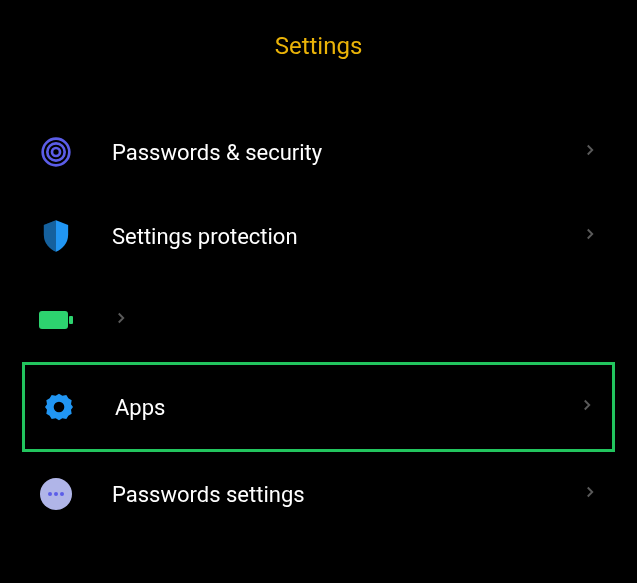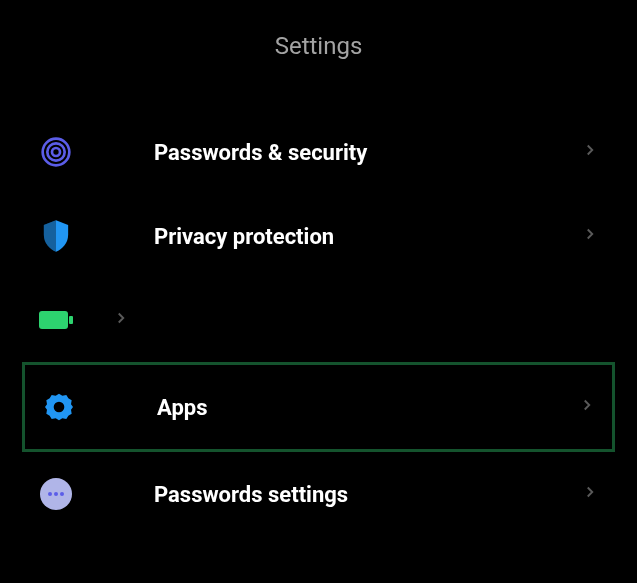--- a/index.html
+++ b/index.html
@@ -15,54 +15,53 @@
       color: #ffffff;
       overflow: hidden;
     }
     .header {
       text-align: center;
       padding: 32px 0 50px 0;
     }
     .header-title {
       font-size: 24px;
       font-weight: 400;
-      color: #a3a3a3;
+      color: #eab308;
     }
     .settings-list {
       padding: 0 30px;
     }
     .settings-item {
       display: flex;
       align-items: center;
       padding: 24px 8px;
       cursor: pointer;
       position: relative;
     }
     .settings-item.highlighted {
-      border: 3px solid #14532d;
+      border: 3px solid #22c55e;
       margin-left: -8px;
       margin-right: -8px;
       padding-left: 16px;
       padding-right: 16px;
     }
     .icon-wrapper {
       width: 36px;
       height: 36px;
       display: flex;
       align-items: center;
       justify-content: center;
       margin-right: 38px;
       flex-shrink: 0;
     }
     .item-label {
       font-size: 22px;
-      font-weight: 700;
+      font-weight: 400;
       color: #ffffff;
       flex-grow: 1;
-      margin-left: 42px;
     }
     .chevron {
       color: #5a5a5a;
       flex-shrink: 0;
     }
     .chevron svg {
       width: 18px;
       height: 18px;
     }
     
@@ -105,21 +104,21 @@
     </span>
   </div>
 
   <div class="settings-item">
     <div class="icon-wrapper icon-shield">
       <svg width="30" height="34" viewBox="0 0 24 28">
         <path d="M12 1 L22 5 L22 13 C22 20 17 25 12 27 C7 25 2 20 2 13 L2 5 Z" fill="currentColor"></path>
         <path d="M12 1 L12 27 C7 25 2 20 2 13 L2 5 Z" fill="#000000" opacity="0.35"></path>
       </svg>
     </div>
-    <span class="item-label">Privacy protection</span>
+    <span class="item-label">Settings protection</span>
     <span class="chevron">
       <svg viewBox="0 0 24 24" fill="none" stroke="currentColor" stroke-width="2.5">
         <polyline points="9 18 15 12 9 6"></polyline>
       </svg>
     </span>
   </div>
 
   <div class="settings-item">
     <div class="icon-wrapper icon-battery">
       <svg width="36" height="24" viewBox="0 0 36 24">

